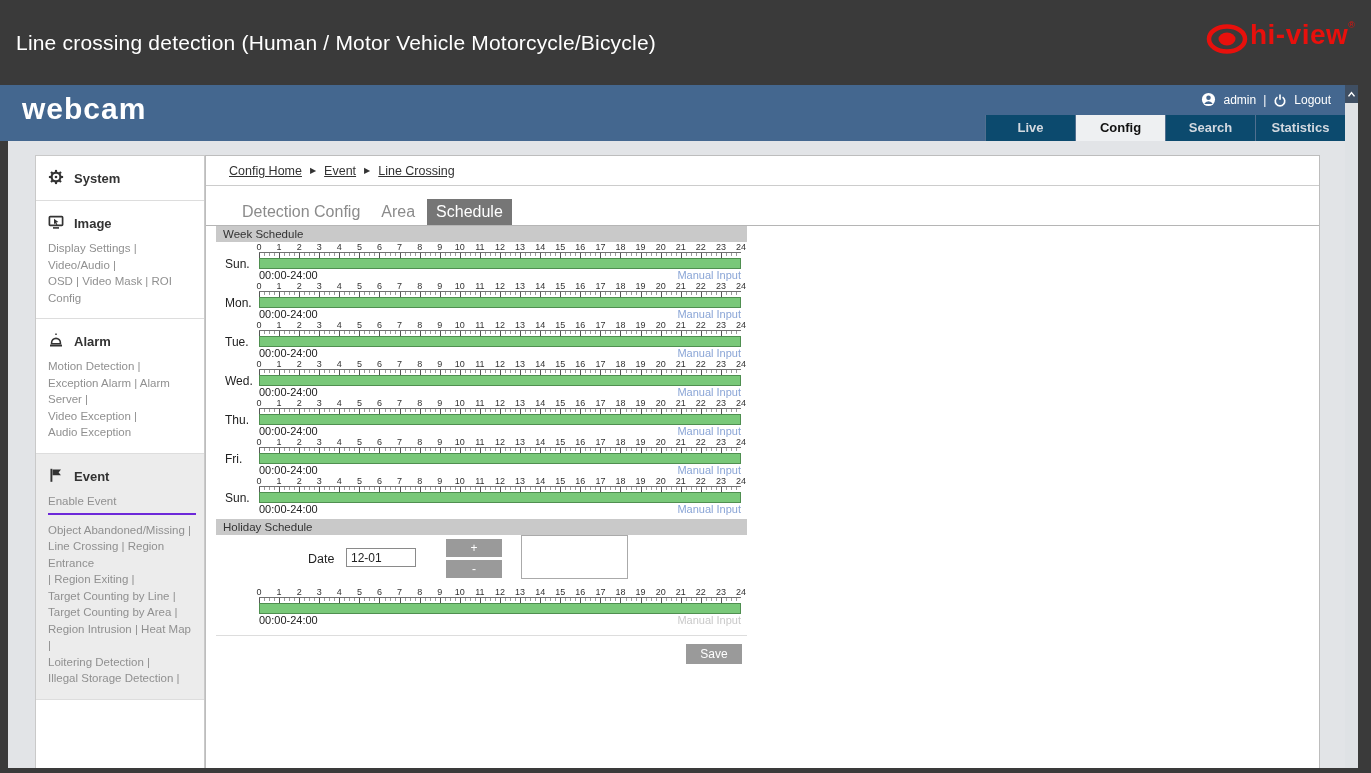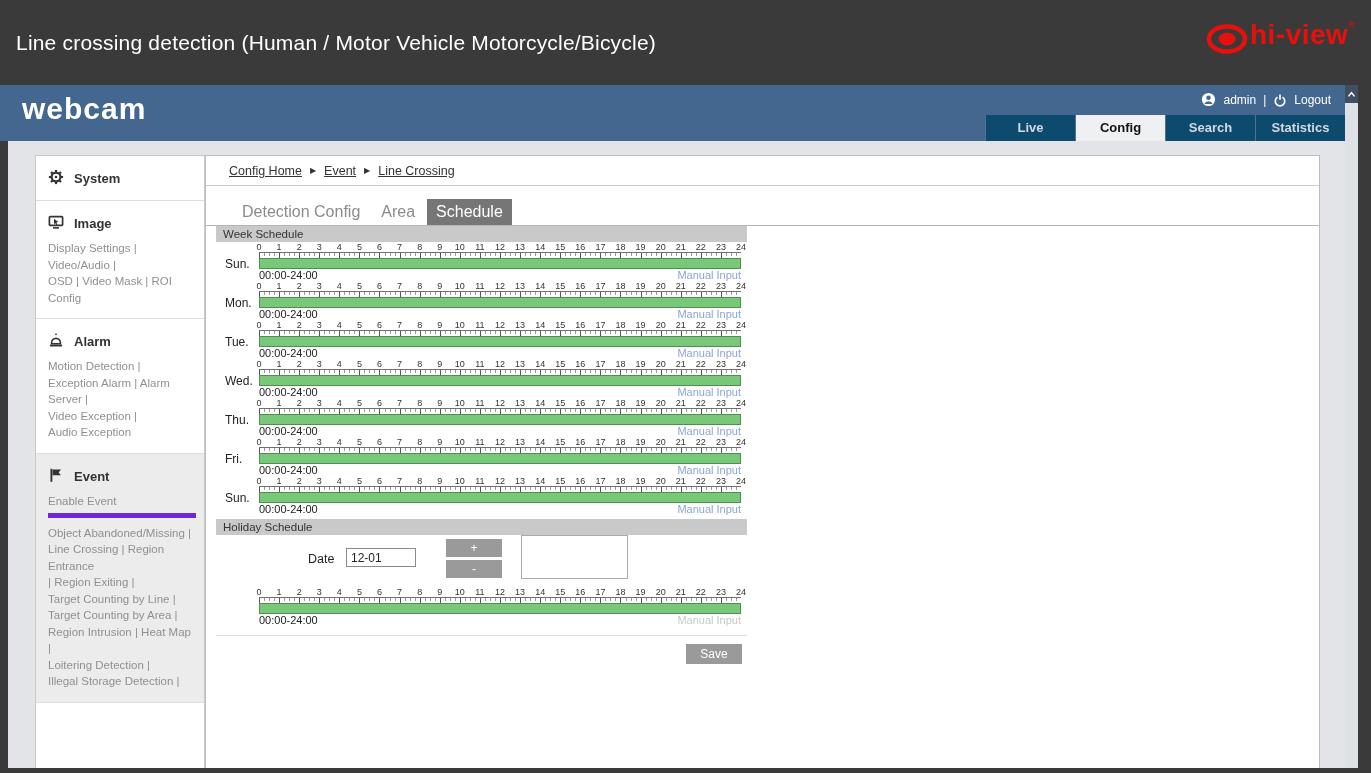--- a/index.html
+++ b/index.html
@@ -31,21 +31,21 @@
   .page { position:absolute; left:8px; top:141px; width:1337px; height:627px; background:#e2e4e7; overflow:hidden; }
 
   
   .sidebar { position:absolute; left:27px; top:14px; width:170px; height:614px; background:#fff; border:1px solid #c9c9c9; border-bottom:none; }
   .side-section { padding:13px 8px 12px 12px; border-bottom:1px solid #ddd; }
   .side-section.active { background:#ececec; }
   .side-head { display:flex; align-items:center; gap:10px; font-size:13px; font-weight:bold; color:#333; cursor:pointer; }
   .side-head svg { flex:0 0 auto; }
   .side-links { margin-top:7px; }
   .side-link { font-size:11.5px; color:#909090; line-height:16.5px; cursor:pointer; }
-  .side-sub { font-size:11.5px; color:#909090; line-height:16px; border-bottom:5px solid #6d28d9; padding-bottom:4px; margin-top:7px; cursor:pointer; }
+  .side-sub { font-size:11.5px; color:#909090; line-height:16px; border-bottom:2px solid #6d28d9; padding-bottom:4px; margin-top:7px; cursor:pointer; }
 
   
   .panel { position:absolute; left:197px; top:14px; width:1115px; height:613px; background:#fff; border:1px solid #bdbdbd; border-bottom:none; }
   .breadcrumb { height:30px; display:flex; align-items:center; gap:8px; padding-left:23px; font-size:12.5px; color:#333; border-bottom:1px solid #ccc; }
   .crumb { cursor:pointer;text-decoration:underline; }
   .crumb-sep { font-size:8px; color:#333; }
   .ctabs { display:flex; align-items:flex-end; padding-left:27px; margin-top:13px; border-bottom:1px solid #b5b5b5; }
   .ctab { font-size:16px; color:#8b8b8b; padding:4px 9px; margin-right:3px; cursor:pointer; }
   .ctab.active { background:#767676; color:#fff; }
 

